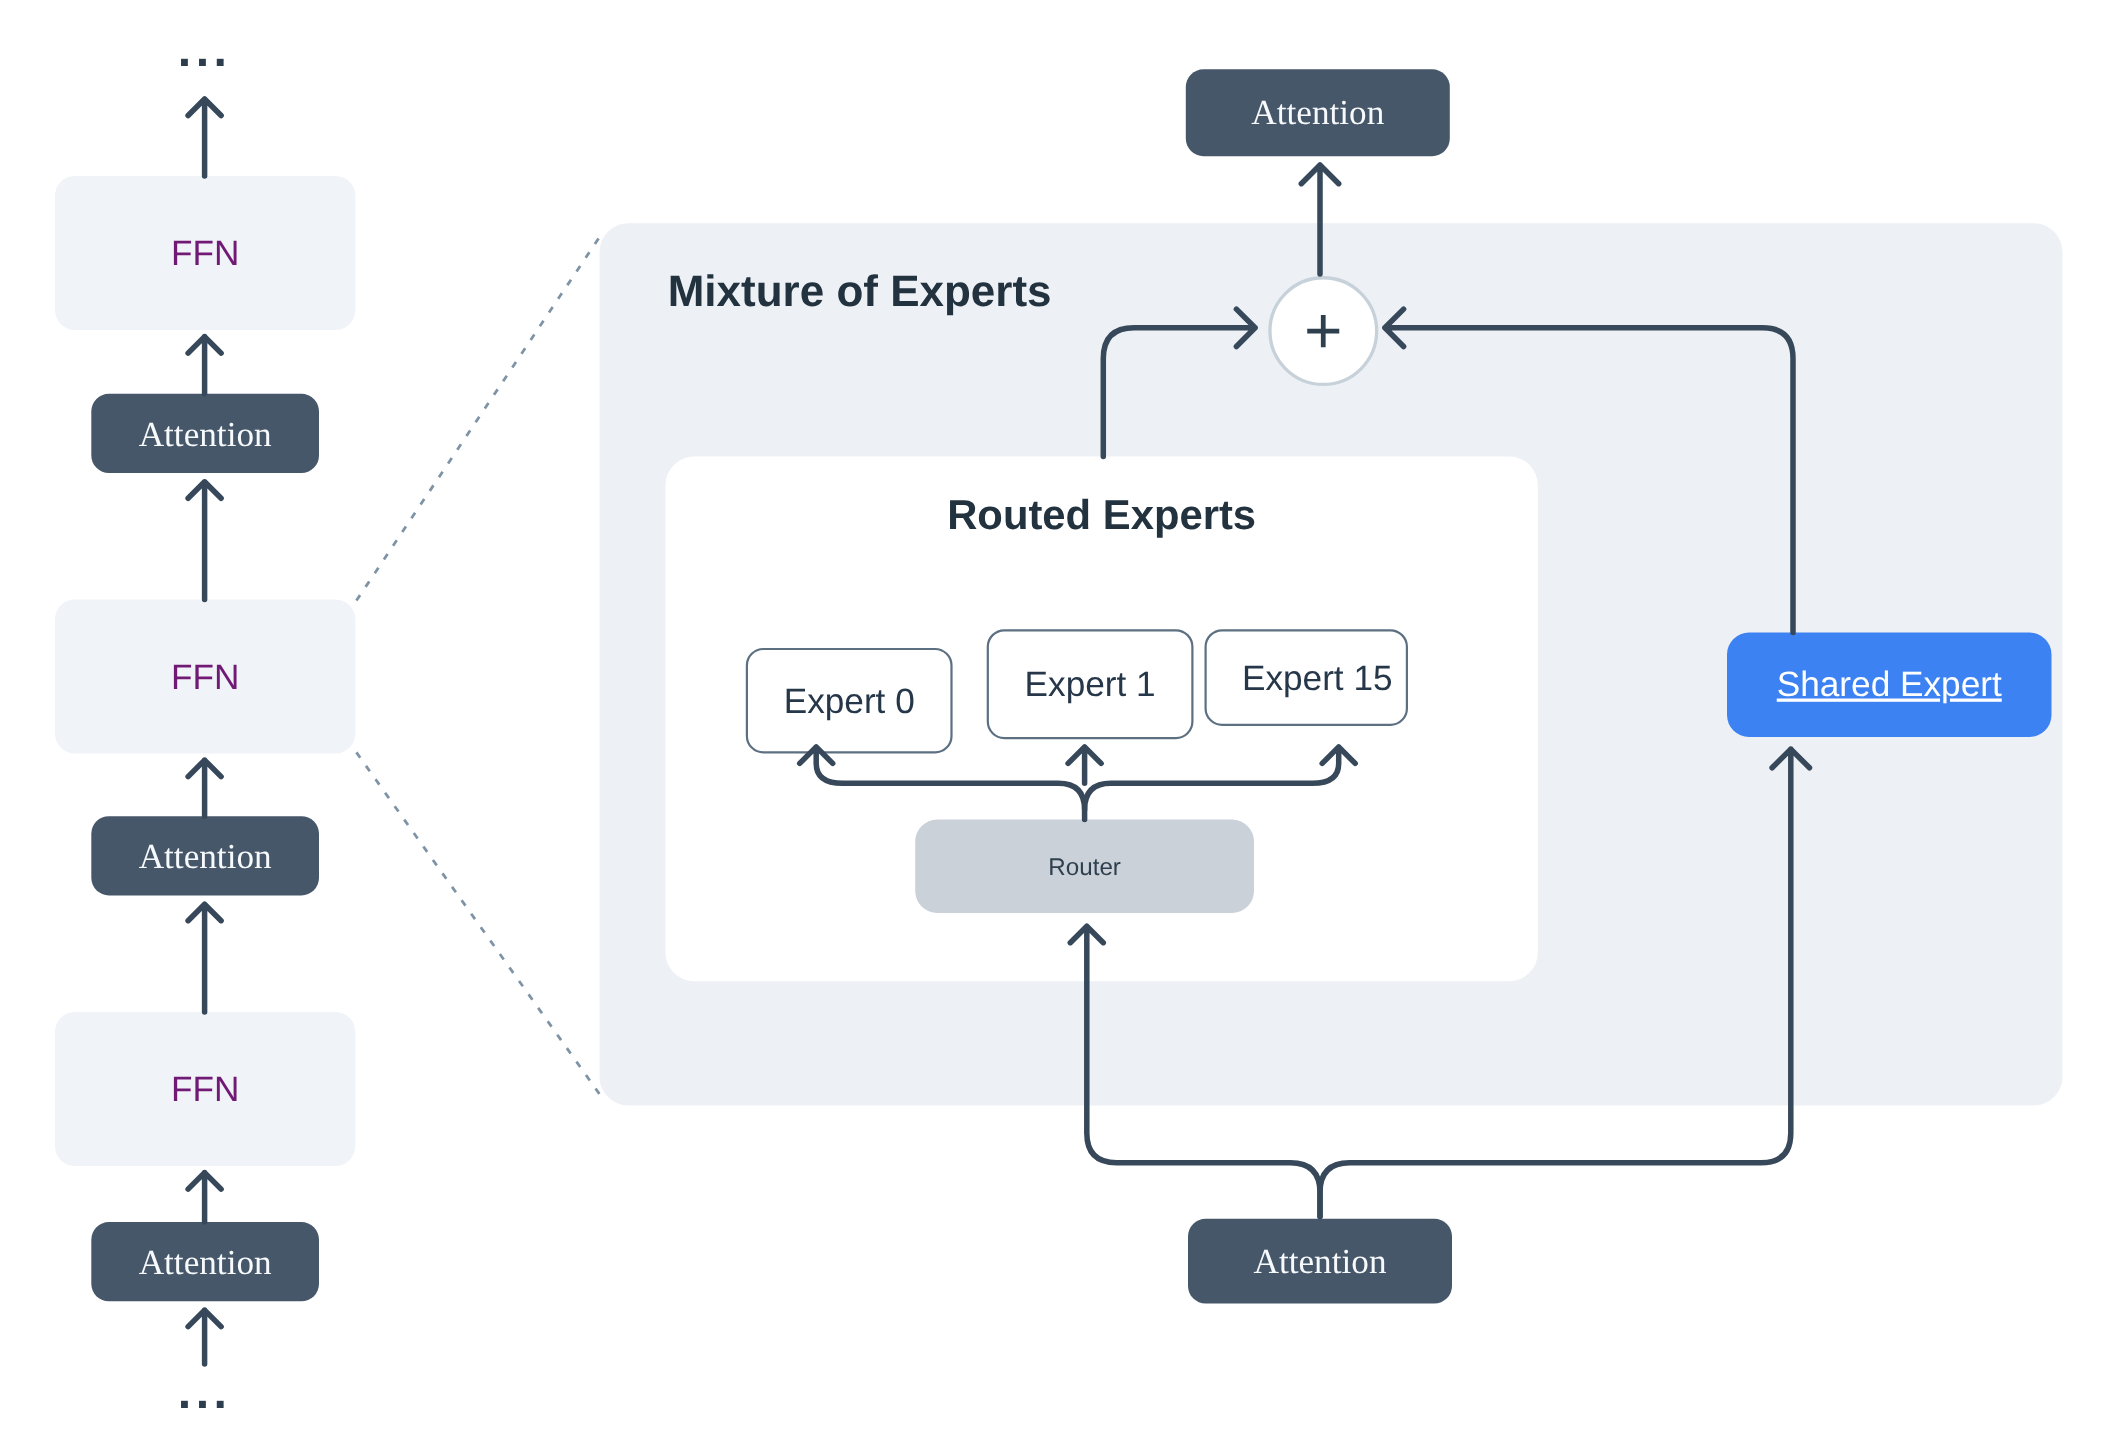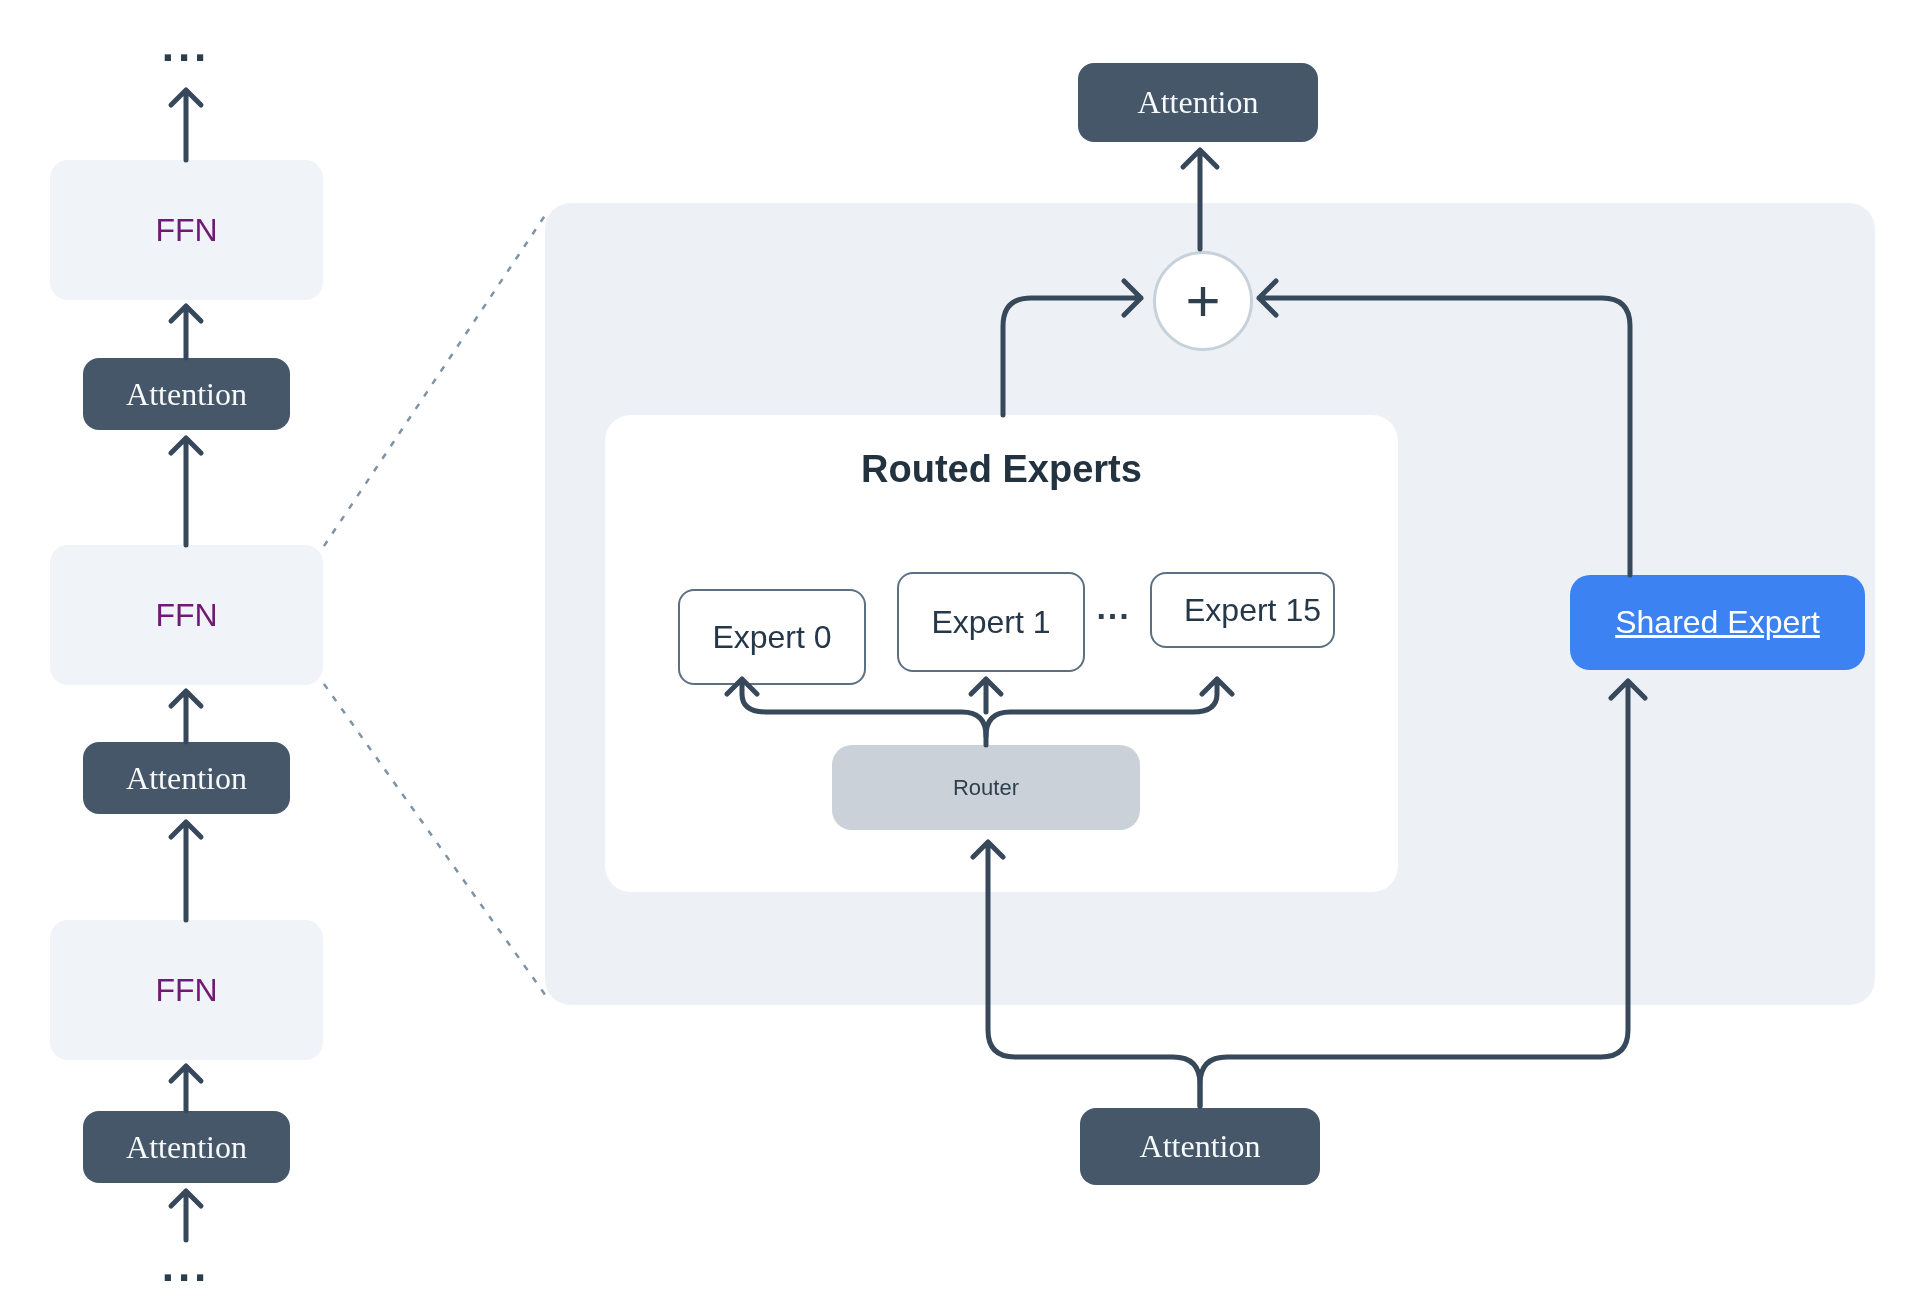--- a/index.html
+++ b/index.html
@@ -46,32 +46,33 @@
   <div class="box dark" style="left:83px;top:742px;width:207px;height:72px;">Attention</div>
 
   <div class="box ffn" style="left:50px;top:920px;width:273px;height:140px;">FFN</div>
 
   <div class="box dark" style="left:83px;top:1111px;width:207px;height:72px;">Attention</div>
 
   <div class="dots" style="left:126px;top:1244px;width:120px;">...</div>
 
   <div class="box panel" style="left:545px;top:203px;width:1330px;height:802px;"></div>
 
+  <div class="title" style="left:607px;top:243px;">Mixture of Experts</div>
 
   <div class="box whitebox" style="left:605px;top:415px;width:793px;height:477px;"></div>
 
   <div class="title" style="left:605px;top:448px;width:793px;text-align:center;font-size:38px;">Routed Experts</div>
 
   <div class="box expert" style="left:678px;top:589px;width:188px;height:96px;text-align:right;">Expert 0</div>
 
   <div class="box expert" style="left:897px;top:572px;width:188px;height:100px;">Expert 1</div>
 
   <div class="edots" style="left:1085px;top:572px;width:57px;height:88px;">···</div>
 
-  <div class="box expert" style="left:1150px;top:572px;width:185px;height:76px;padding-left:20px;">Expert 15</div>
+  <div class="box expert" style="left:1095px;top:572px;width:185px;height:88px;padding-left:20px;">Expert 15</div>
 
   <div class="box router" style="left:832px;top:745px;width:308px;height:85px;">Router</div>
 
   <div class="box shared" style="left:1570px;top:575px;width:295px;height:95px;text-decoration:underline;">Shared Expert</div>
 
   <div class="box dark" style="left:1078px;top:63px;width:240px;height:79px;">Attention</div>
 
   <div class="box dark" style="left:1080px;top:1108px;width:240px;height:77px;">Attention</div>
 
   <div class="plus-circle" style="left:1153px;top:251px;width:94px;height:94px;">

